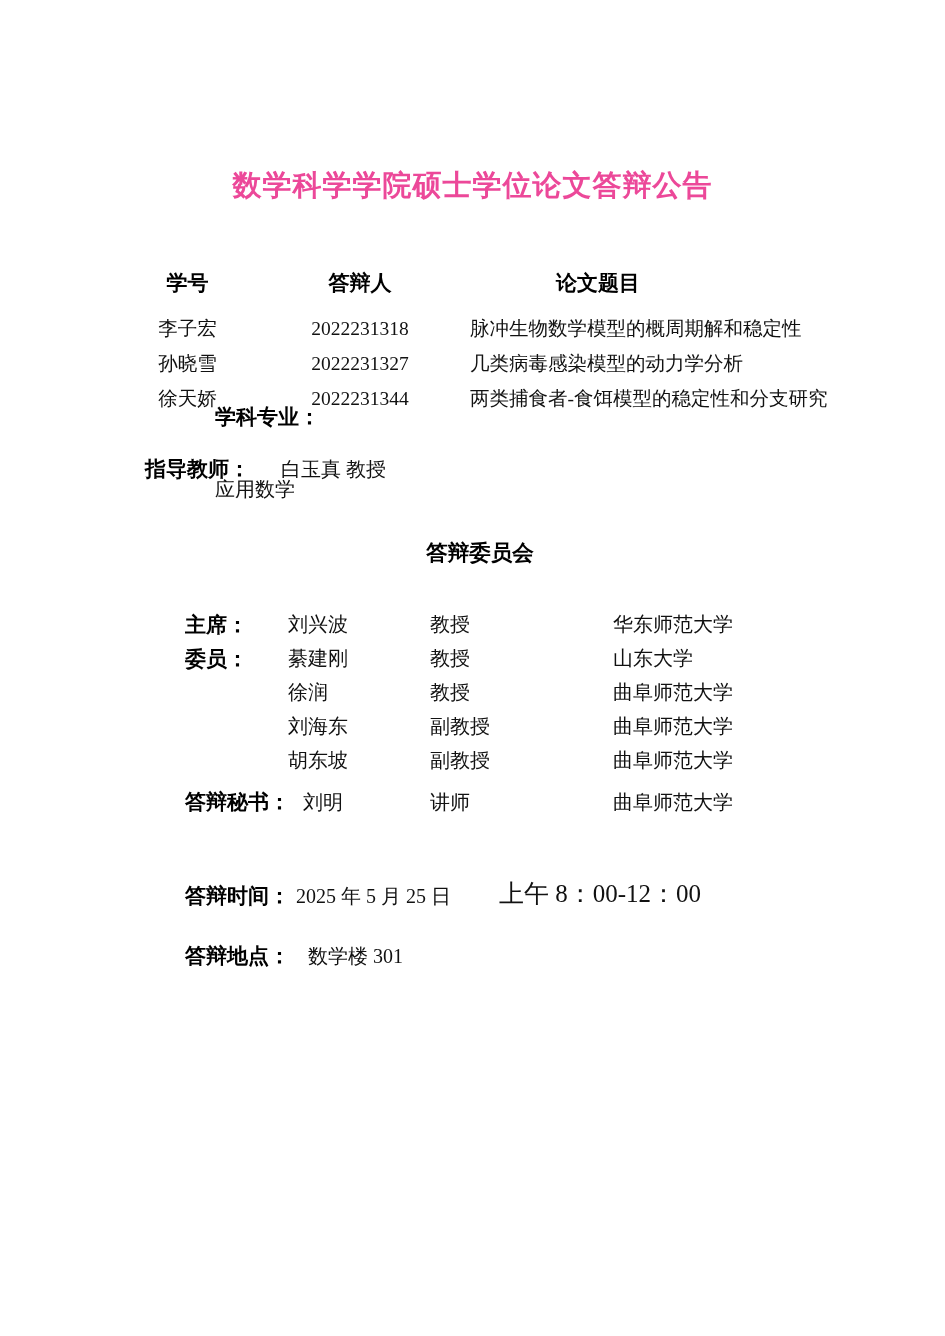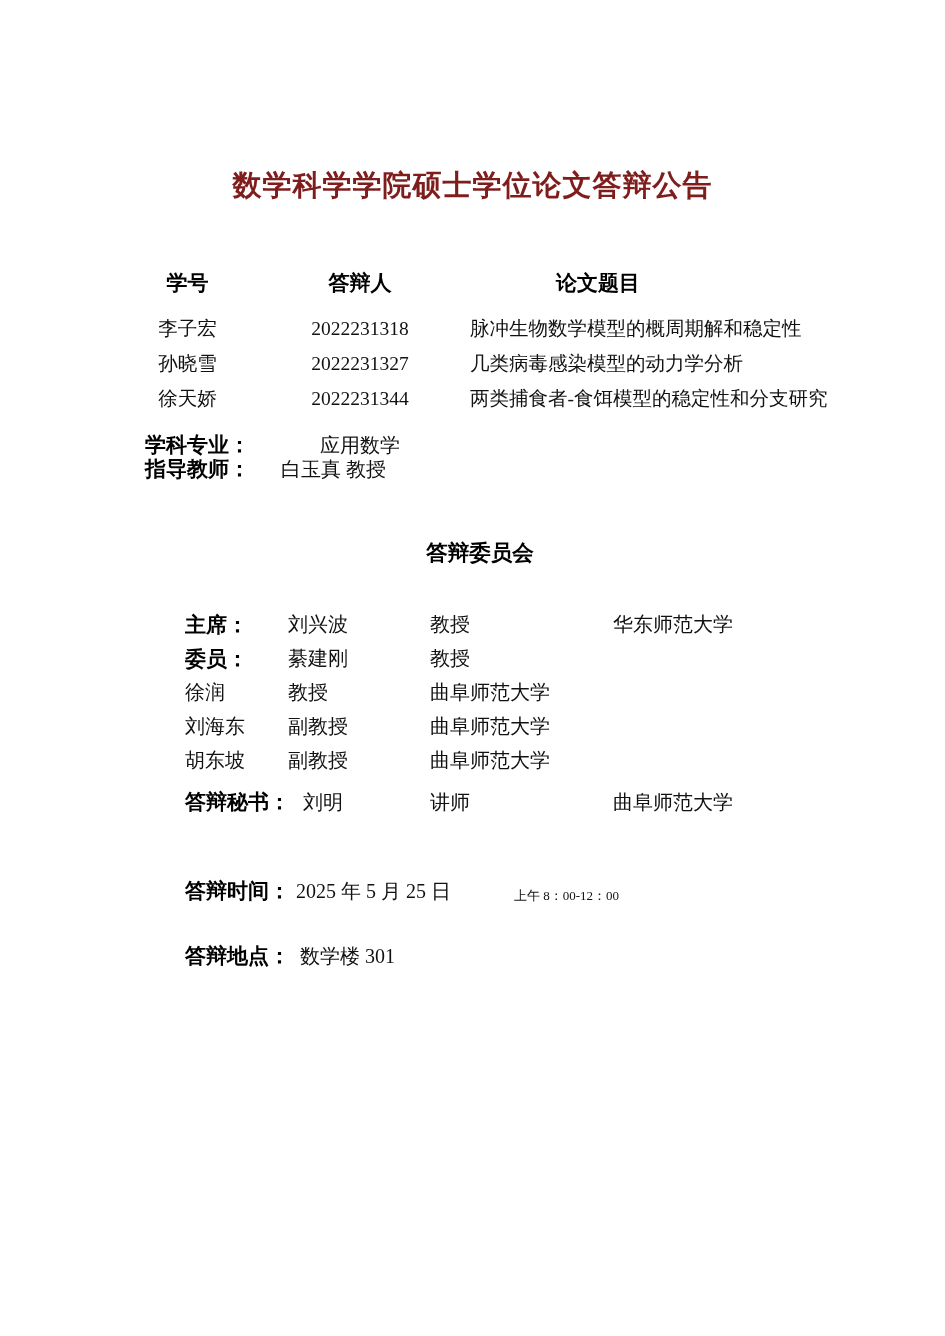--- a/index.html
+++ b/index.html
@@ -19,21 +19,21 @@
 
   
   .doc-title {
     top: 166px;
     left: 0;
     width: 945px;
     text-align: center;
     font-family: "Liberation Sans", "DejaVu Sans", sans-serif;
     font-weight: bold;
     font-size: 29px;
-    color: #7f1d1d;
+    color: #ec4899;
     letter-spacing: 1px;
   }
 
   
   .students-table {
     top: 271px;
     left: 125px;
     width: 710px;
     display: grid;
     grid-template-columns: 125px 220px auto;
@@ -63,23 +63,23 @@
     align-items: baseline;
     white-space: nowrap;
   }
   .kv-label {
     font-family: "Liberation Sans", "DejaVu Sans", sans-serif;
     font-weight: bold;
     font-size: 21px;
     color: #000000;
   }
   .kv-value { font-size: 20px; }
-  .major-line   { top: 431px; }
+  .major-line   { top: 403px; flex-direction: column; }
   .advisor-line { top: 455px; }
-  .major-line .kv-value   { margin-left: 70px; }
+  .major-line .kv-value   { margin-left: 70px; margin-top: 45px; }
   .advisor-line .kv-value { margin-left: 31px; }
 
   
   .committee-heading {
     top: 538px;
     left: 0;
     width: 960px;
     text-align: center;
     font-family: "Liberation Sans", "DejaVu Sans", sans-serif;
     font-weight: bold;
@@ -123,32 +123,32 @@
   
   .time-line {
     top: 877px;
     left: 185px;
     display: flex;
     align-items: flex-end;
     white-space: nowrap;
     font-size: 20px;
   }
   .time-line .kv-value  { margin-left: 6px; }
-  .time-line .kv-value2 { margin-left: 63px; font-size: 13px; }
+  .time-line .kv-value2 { margin-left: 48px; font-size: 25px; }
 
   
   .location-line {
     top: 942px;
     left: 185px;
     display: flex;
     align-items: baseline;
     white-space: nowrap;
     font-size: 20px;
   }
-  .location-line .kv-value { margin-left: 10px; }
+  .location-line .kv-value { margin-left: 18px; }
 </style>
 </head>
 <body>
 
 <div class="abs doc-title">数学科学学院硕士学位论文答辩公告</div>
 
 <div class="abs students-table">
   <div class="cell hdr c-center">学号</div>
   <div class="cell hdr c-center">答辩人</div>
   <div class="cell hdr c-left hdr-title">论文题目</div>
@@ -180,20 +180,21 @@
 
 <div class="abs committee-grid">
   <div class="cell role">主席：</div>
   <div class="cell">刘兴波</div>
   <div class="cell">教授</div>
   <div class="cell">华东师范大学</div>
 
   <div class="cell role">委员：</div>
   <div class="cell">綦建刚</div>
   <div class="cell">教授</div>
+  <div class="cell">山东大学</div>
 
   <div class="cell role"></div>
   <div class="cell">徐润</div>
   <div class="cell">教授</div>
   <div class="cell">曲阜师范大学</div>
 
   <div class="cell role"></div>
   <div class="cell">刘海东</div>
   <div class="cell">副教授</div>
   <div class="cell">曲阜师范大学</div>

